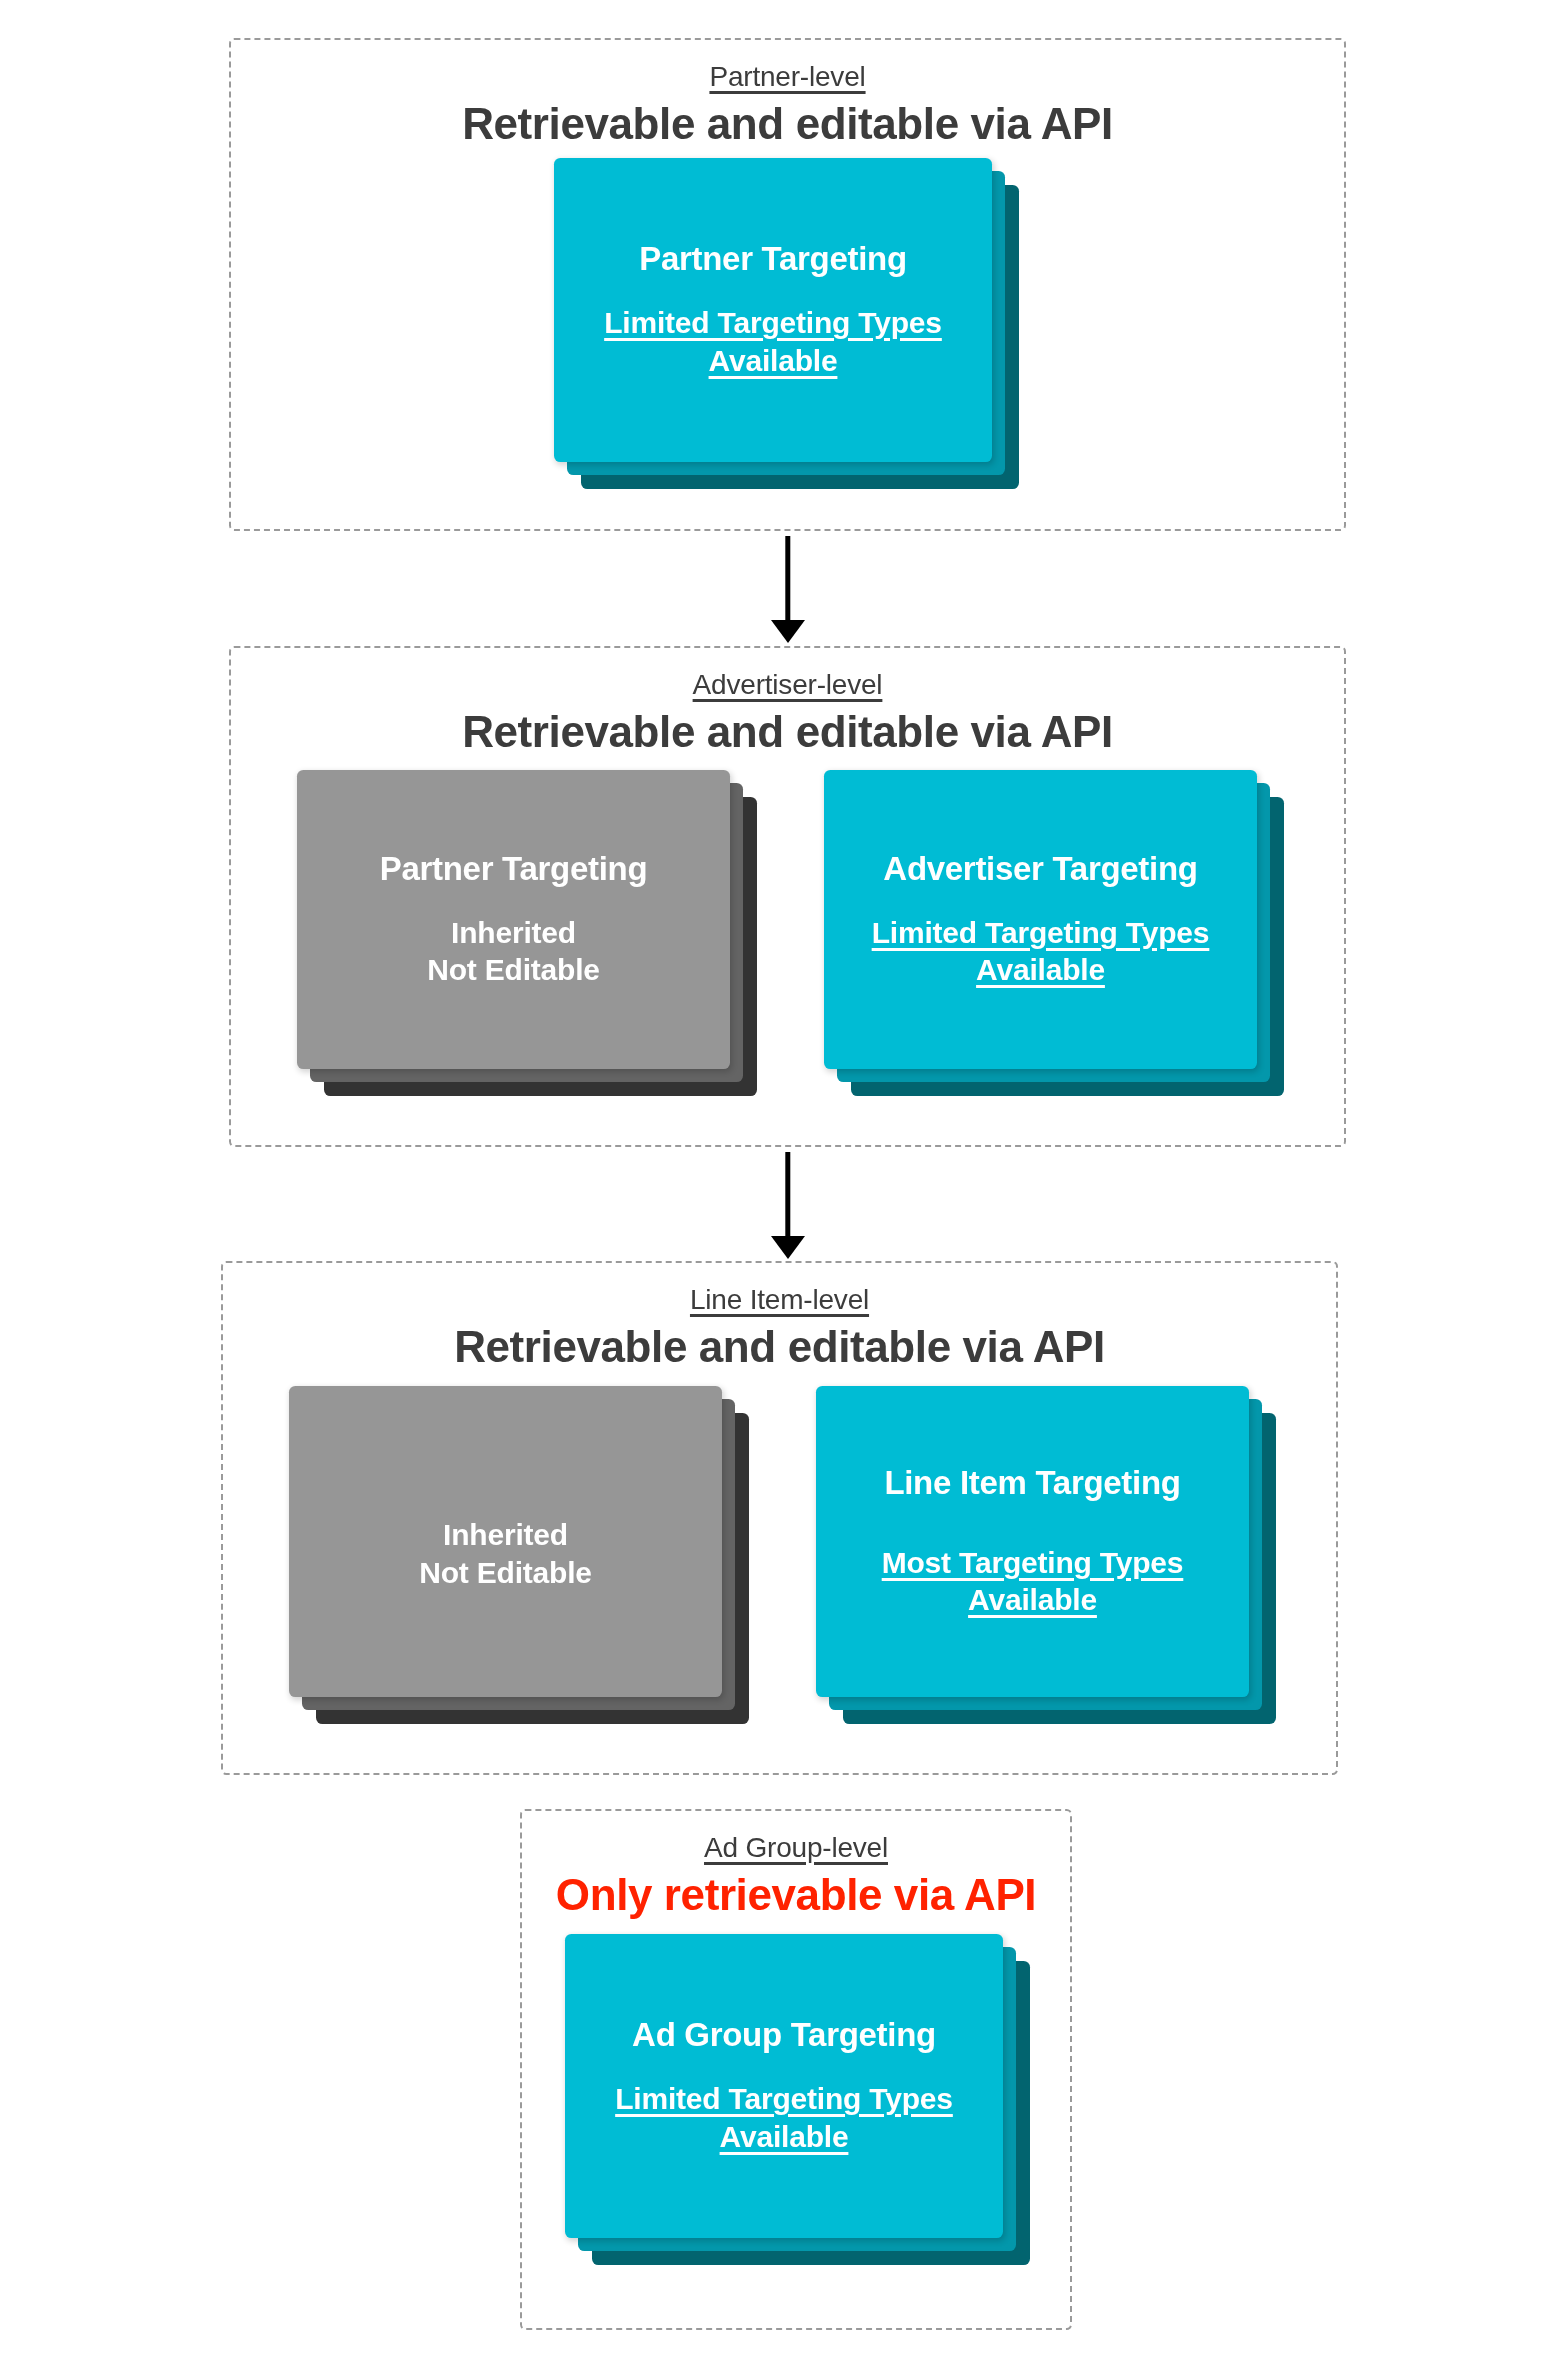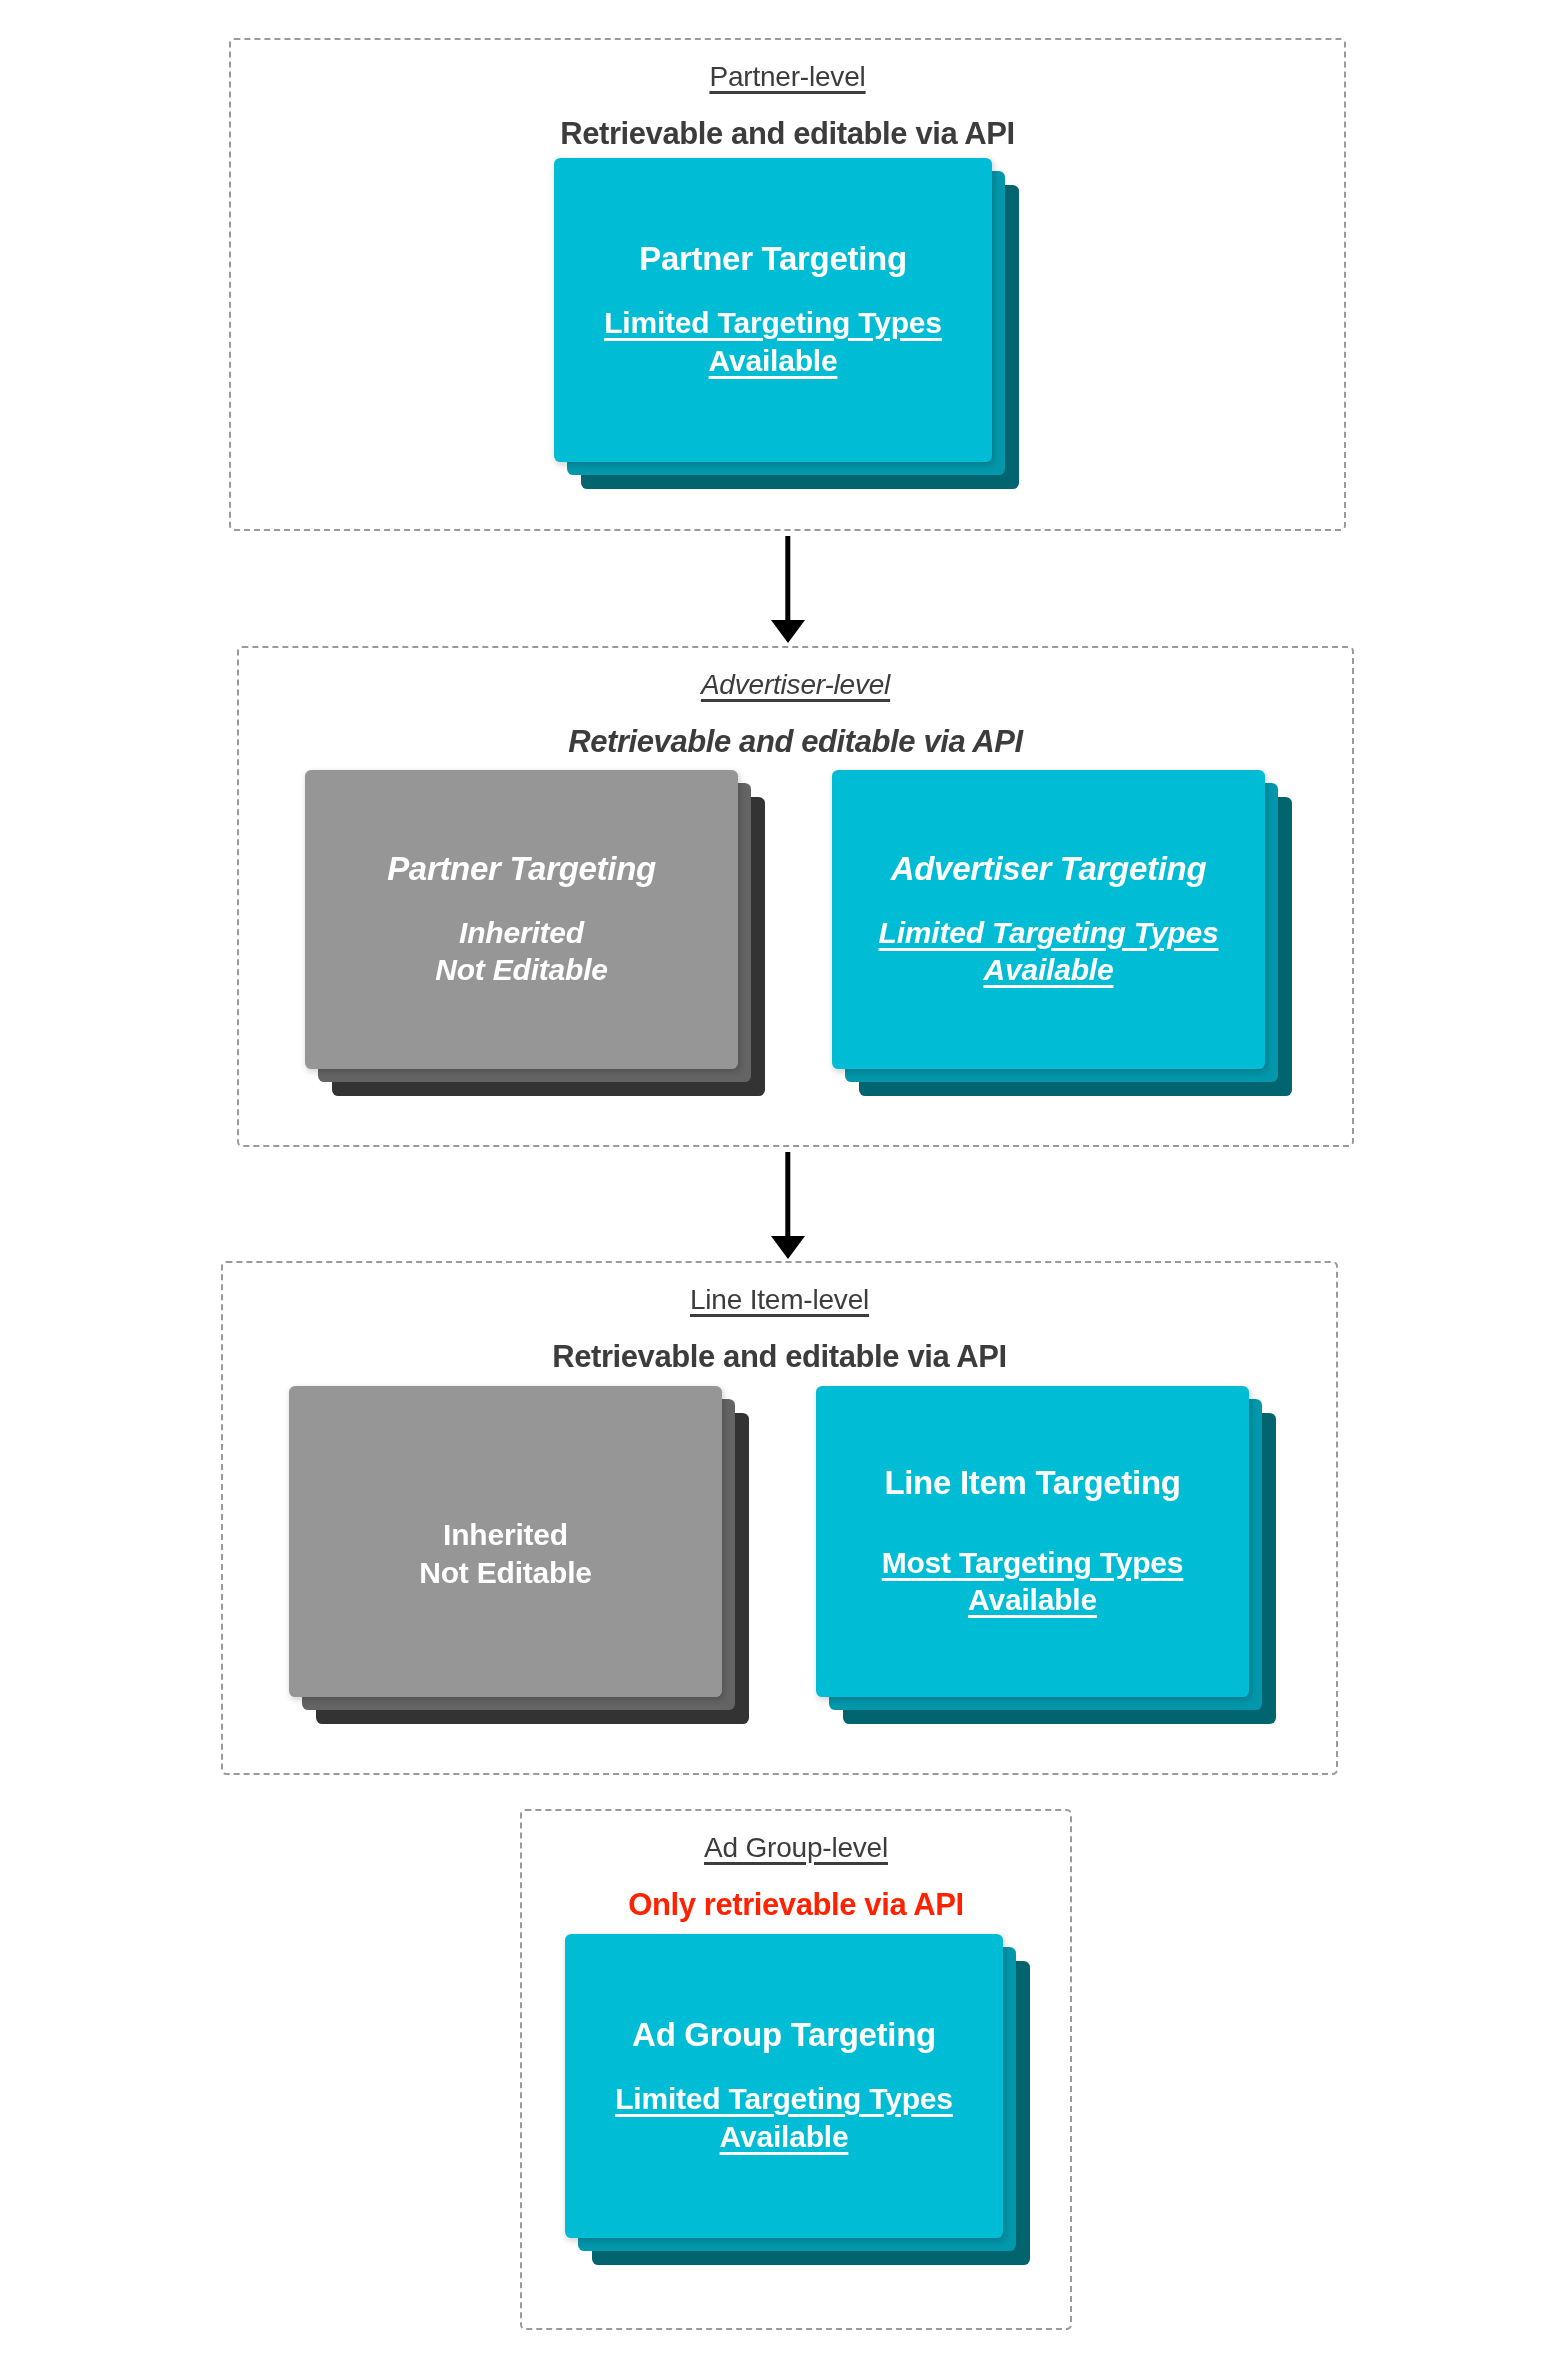--- a/index.html
+++ b/index.html
@@ -38,26 +38,26 @@
     font-weight: 400;
     color: #3c3c3c;
     text-decoration: underline;
     text-underline-offset: 5.4px;
     text-decoration-thickness: 2.7px;
     line-height: 1.22;
     letter-spacing: -0.2px;
   }
 
   .level-subtitle {
-    font-size: 31px;
+    font-size: 44px;
     font-weight: 700;
     color: #3c3c3c;
     line-height: 1.26;
     letter-spacing: -0.4px;
-    margin-top: 20px;
+    margin-top: 2px;
   }
 
   .level-subtitle.alert { color: #ff2200; }
 
   
   .stack {
     position: absolute;
   }
 
   .card {
@@ -165,21 +165,21 @@
         </div>
       </div>
     </div>
   </div>
 
   <div class="arrow" style="left:770px; top:536px; height:107px;">
     <div class="shaft" style="height:86px;"></div>
     <div class="head"></div>
   </div>
 
-  <div class="level" style="left:237px; top:646px; width:1117px; height:501px;font-style:italic;">
+  <div class="level" style="left:229px; top:646px; width:1117px; height:501px;">
     <div class="level-header">
       <div class="level-title">Advertiser-level</div>
       <div class="level-subtitle">Retrievable and editable via API</div>
     </div>
 
     <div class="stack grey" style="left:66px; top:122px; width:464px; height:330px;">
       <div class="card back" style="width:433px; height:299px;"></div>
       <div class="card mid" style="width:433px; height:299px;"></div>
       <div class="card front" style="width:433px; height:299px;">
         <div class="card-title">Partner Targeting</div>

